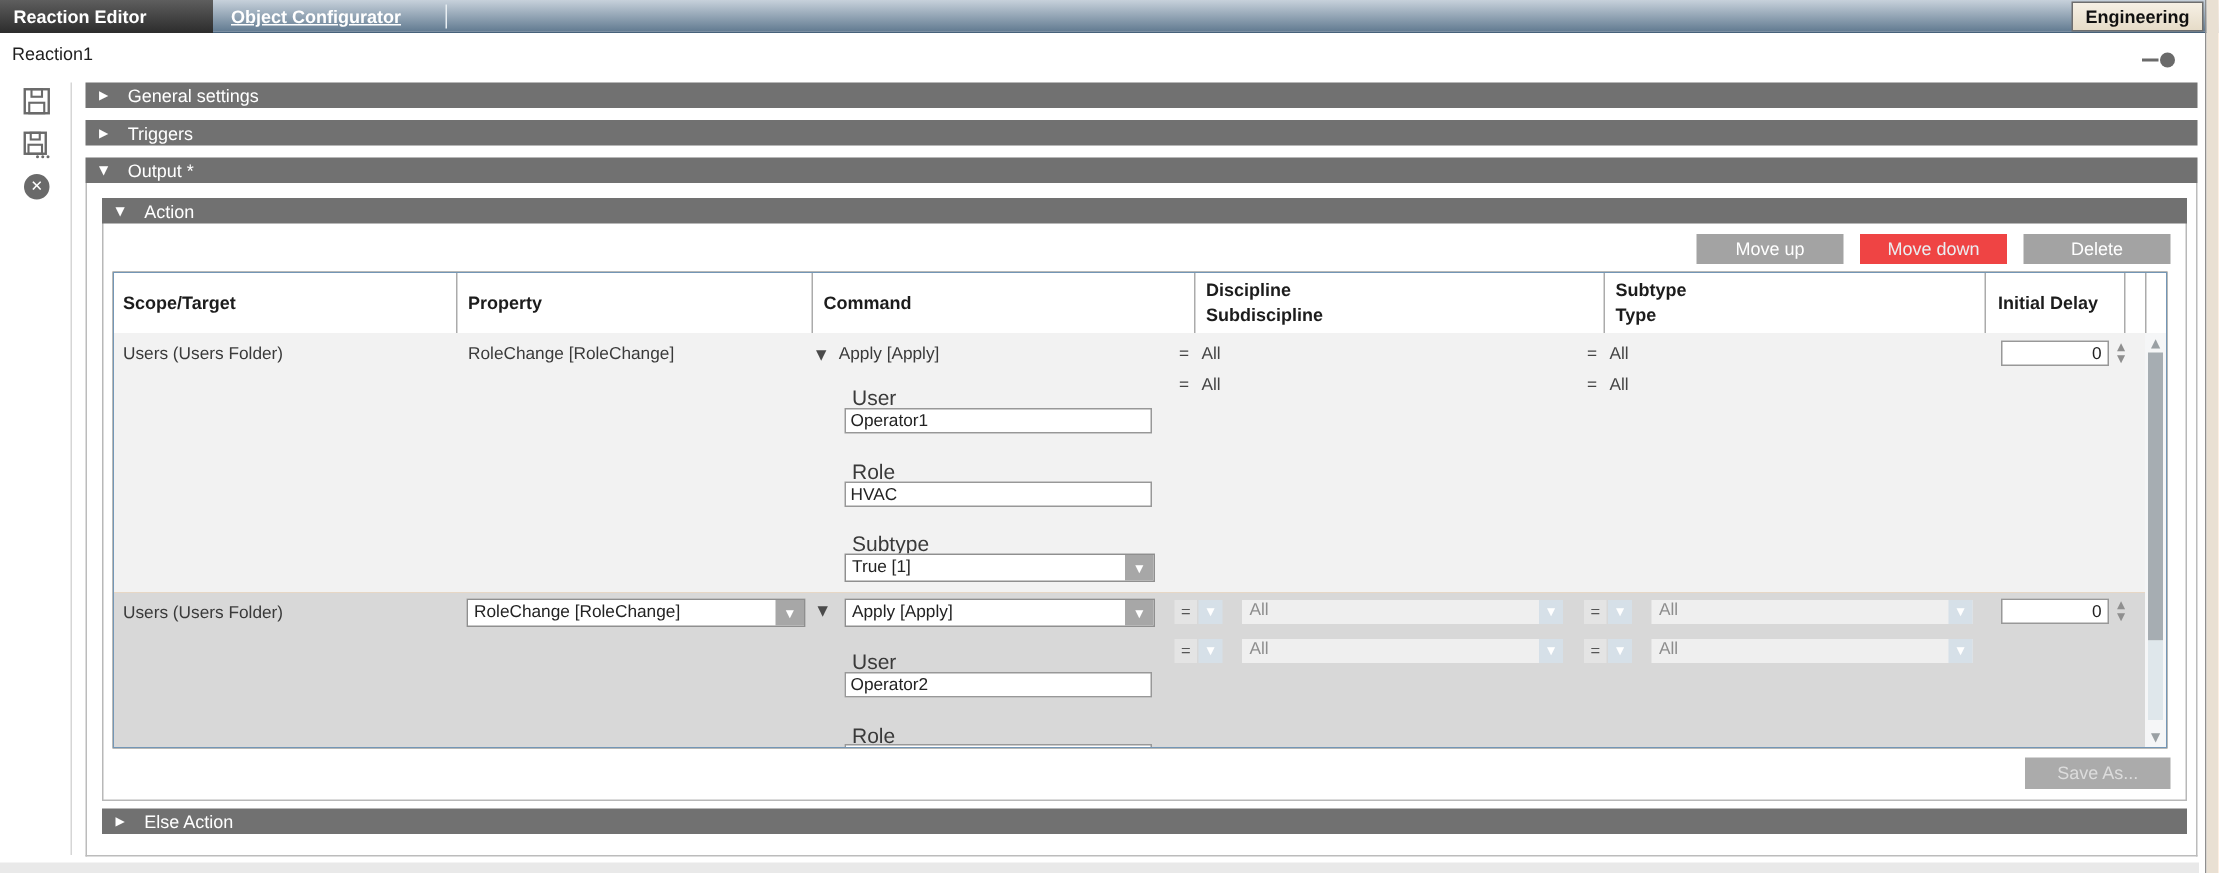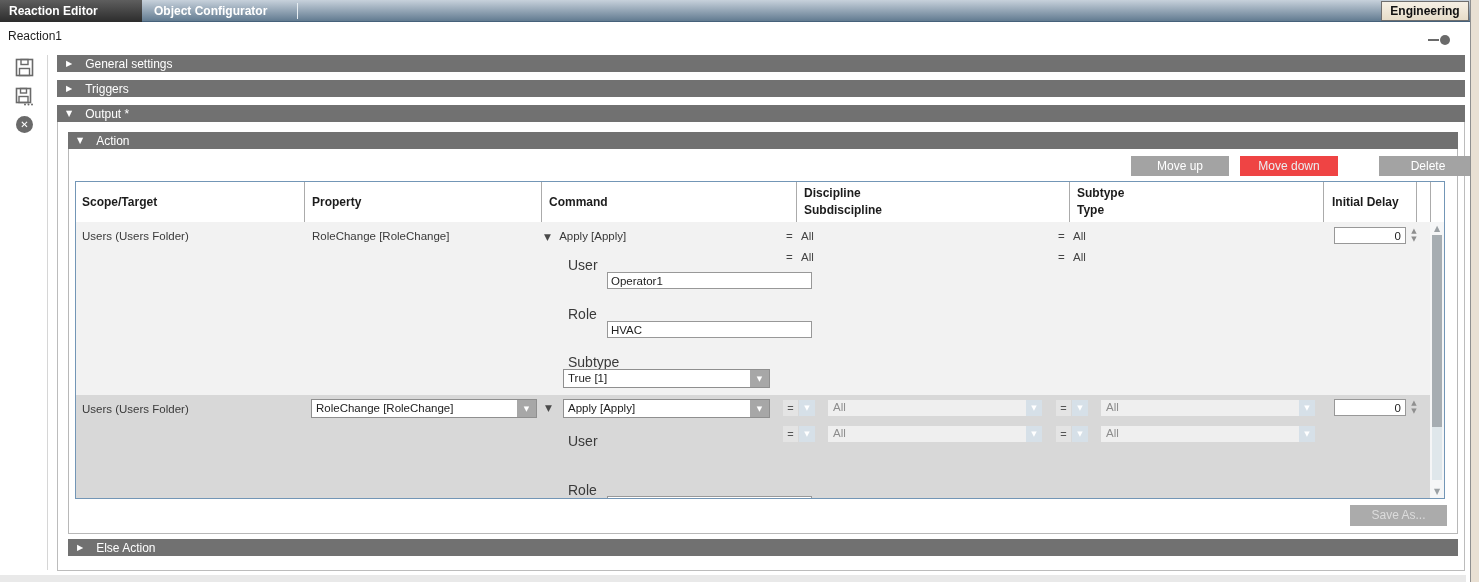--- a/index.html
+++ b/index.html
@@ -7,21 +7,21 @@
   body { font-family:"Liberation Sans","DejaVu Sans",sans-serif; }
   .screen { position:relative; width:1479px; height:582px; background:#fff; overflow:hidden; }
 
   
   .tabbar { position:absolute; left:0; top:0; width:1479px; height:22px;
             background:linear-gradient(#c7d1db,#627b91); border-bottom:1px solid #46617a; }
   .tab-active { position:absolute; left:0; top:0; width:142px; height:22px;
             background:linear-gradient(#5e5e5e,#2c2c2c); color:#fff; font-size:12px; font-weight:bold;
             line-height:22px; padding-left:9px; }
   .tab-inactive { position:absolute; left:150px; top:0; width:146px; height:38px;
-            color:#fff; font-size:12px; font-weight:bold; line-height:22px; padding-left:4px; }
+            color:#fff; font-size:12px; font-weight:bold; line-height:22px; padding-left:4px;text-decoration:underline; }
   .tab-sep { position:absolute; left:297px; top:3px; width:1px; height:16px; background:#e8eef2; }
   .eng-btn { position:absolute; right:10px; top:1px; width:88px; height:20px;
             background:linear-gradient(#f6f0e5,#e6dcc8); border:1px solid #6e6e6e; color:#111;
             font-size:12px; font-weight:bold; text-align:center; line-height:18px; }
 
   
   .namebar { position:absolute; left:0; top:22px; width:1466px; height:28px; background:#fff; }
   .rname { position:absolute; left:8px; top:0; line-height:28px; font-size:12px; color:#1f1f1f; }
   .pin { position:absolute; right:16px; top:13px; width:22px; height:10px; }
   .pin .stem { position:absolute; left:0; top:4px; width:11px; height:2px; background:#6a6a6a; }
@@ -65,21 +65,21 @@
   .row1 { top:40px; height:173px; background:#f2f2f2; }
   .row2 { top:213px; height:103px; background:#d8d8d8; }
   .rc { position:relative; font-size:11.5px; color:#3a3a3a; }
   .scope-txt { padding:8px 0 0 6px; }
 
   .exp { position:absolute; font-family:"DejaVu Sans",sans-serif; font-size:9px; color:#4a4a4a; }
   .cmdline { position:absolute; top:8px; left:3px; }
   .cmdline .lbl { margin-left:5px; }
   .flbl { position:absolute; left:27px; font-size:14px; color:#3a3a3a; }
   .tin { position:absolute; left:22px; width:205px; height:17px; border:1px solid #989898; background:#fff;
-         font:11.5px "Liberation Sans","DejaVu Sans",sans-serif; color:#222; padding:0 3px;margin-left:44px; }
+         font:11.5px "Liberation Sans","DejaVu Sans",sans-serif; color:#222; padding:0 3px; }
   .combo { position:absolute; height:19px; border:1px solid #8f8f8f; background:#fff; display:flex; align-items:stretch; }
   .combo .txt { flex:1; font-size:11.5px; color:#222; padding:2px 0 0 4px; overflow:hidden; white-space:nowrap; }
   .combo .dd { width:19px; background:#a7a7a7; color:#fff; font-family:"DejaVu Sans",sans-serif; font-size:7px;
                display:flex; align-items:center; justify-content:center; }
 
   .eqtxt { position:absolute; font-size:11.5px; color:#444; }
   .ctl { position:absolute; height:16px; display:flex; }
   .eqbox { width:15px; height:16px; background:#e4e4e4; color:#555; font-size:11px; text-align:center; line-height:16px; }
   .eqdd { width:16px; height:16px; background:#d6e0e8; color:#fff; font-family:"DejaVu Sans",sans-serif; font-size:7px;
           text-align:center; line-height:16px; margin-left:1px; }
@@ -163,21 +163,21 @@
   <div class="output-panel">
 
     <div class="action-panel">
       <div class="bar action-bar">
         <span class="tri">▼</span>
         <span>Action</span>
       </div>
 
       <div class="abtn" style="left:1062px;">Move up</div>
       <div class="abtn dis" style="left:1171px;">Move down</div>
-      <div class="abtn" style="left:1310px;text-align:center;">Delete</div>
+      <div class="abtn" style="left:1280px;text-align:center;">Delete</div>
 
       <div class="tbl">
 
         <div class="thead">
           <div class="hc first one">Scope/Target</div>
           <div class="hc one">Property</div>
           <div class="hc one">Command</div>
           <div class="hc two">
             <div>Discipline</div>
               <div>Subdiscipline</div>
@@ -248,20 +248,21 @@
             </div>
           </div>
 
           <div class="rc">
             <span class="exp" style="top:8px; left:4px;">▼</span>
             <div class="combo" style="top:4px; left:22px; width:207px;">
               <div class="txt">Apply [Apply]</div>
               <div class="dd">▼</div>
             </div>
             <div class="flbl" style="top:38px;">User</div>
+            <input class="tin" style="top: 53px;" value="Operator2">
             <div class="flbl" style="top:87px;">Role</div>
             <input class="tin" style="top: 101px;" value="">
           </div>
 
           <div class="rc">
             <div class="ctl" style="top:5px; left:7px;">
               <div class="eqbox">=</div>
               <div class="eqdd">▼</div>
             </div>
             <div class="fcombo" style="top:5px; left:52px; width:214px;">

